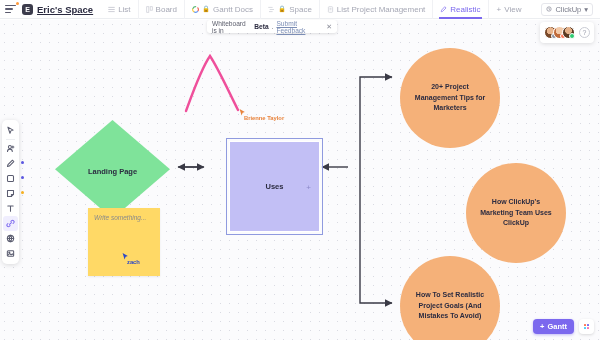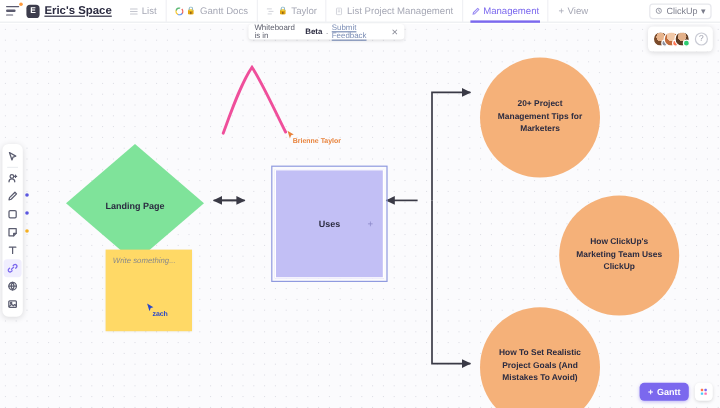--- a/index.html
+++ b/index.html
@@ -177,20 +177,29 @@
 
     <div class="tab">
       <span class="tico">
         <svg viewBox="0 0 10 10" fill="none" stroke="#b6b8c4" stroke-width="1.2" stroke-linecap="round">
           <path d="M1 2h8M1 5h8M1 8h8"></path>
           </svg>
       </span>
       <span>List</span>
     </div>
 
+    <div class="tab">
+      <span class="tico">
+        <svg viewBox="0 0 10 10" fill="none" stroke="#c2c4ce" stroke-width="1.1">
+          <rect x="1" y="1" width="3" height="8"></rect>
+            <rect x="6" y="1" width="3" height="5"></rect>
+          </svg>
+      </span>
+      <span>Board</span>
+    </div>
 
     <div class="tab">
       <span class="tico">
         <svg viewBox="0 0 10 10">
             <circle cx="5" cy="5" r="4" fill="none" stroke="#ea4335" stroke-width="1.6" stroke-dasharray="6 20" transform="rotate(-45 5 5)"></circle>
           <circle cx="5" cy="5" r="4" fill="none" stroke="#4285f4" stroke-width="1.6" stroke-dasharray="6 20" transform="rotate(35 5 5)"></circle>
           <circle cx="5" cy="5" r="4" fill="none" stroke="#fbbc05" stroke-width="1.6" stroke-dasharray="6 20" transform="rotate(115 5 5)"></circle>
           <circle cx="5" cy="5" r="4" fill="none" stroke="#34a853" stroke-width="1.6" stroke-dasharray="6 20" transform="rotate(195 5 5)"></circle>
           </svg>
       </span>
@@ -198,40 +207,40 @@
       <span>Gantt Docs</span>
     </div>
 
     <div class="tab">
       <span class="tico">
         <svg viewBox="0 0 10 10" fill="none" stroke="#c2c4ce" stroke-width="1.1" stroke-linecap="round">
           <path d="M1 2h5M3 5h5M2 8h4"></path>
           </svg>
       </span>
       <span class="lock">🔒</span>
-      <span>Taylor</span>
+      <span>Space</span>
     </div>
 
     <div class="tab">
       <span class="tico">
         <svg viewBox="0 0 10 10" fill="none" stroke="#c2c4ce" stroke-width="1.1">
           <rect x="2" y="1" width="6" height="8" rx="1"></rect>
             <path d="M3.6 3.4h2.8M3.6 5.4h2.8"></path>
           </svg>
       </span>
       <span>List Project Management</span>
     </div>
 
     <div class="tab active">
       <span class="tico">
         <svg viewBox="0 0 10 10" fill="none" stroke="#7b68ee" stroke-width="1.2" stroke-linecap="round">
           <path d="M7.2 1.4l1.4 1.4-5 5-1.8.4.4-1.8z"></path>
           </svg>
       </span>
-      <span>Management</span>
+      <span>Realistic</span>
     </div>
 
     <div class="addview">
       <span>+</span>
       <span>View</span>
     </div>
   </div>
 
   <div class="topbar-right">
     <div class="pill">

